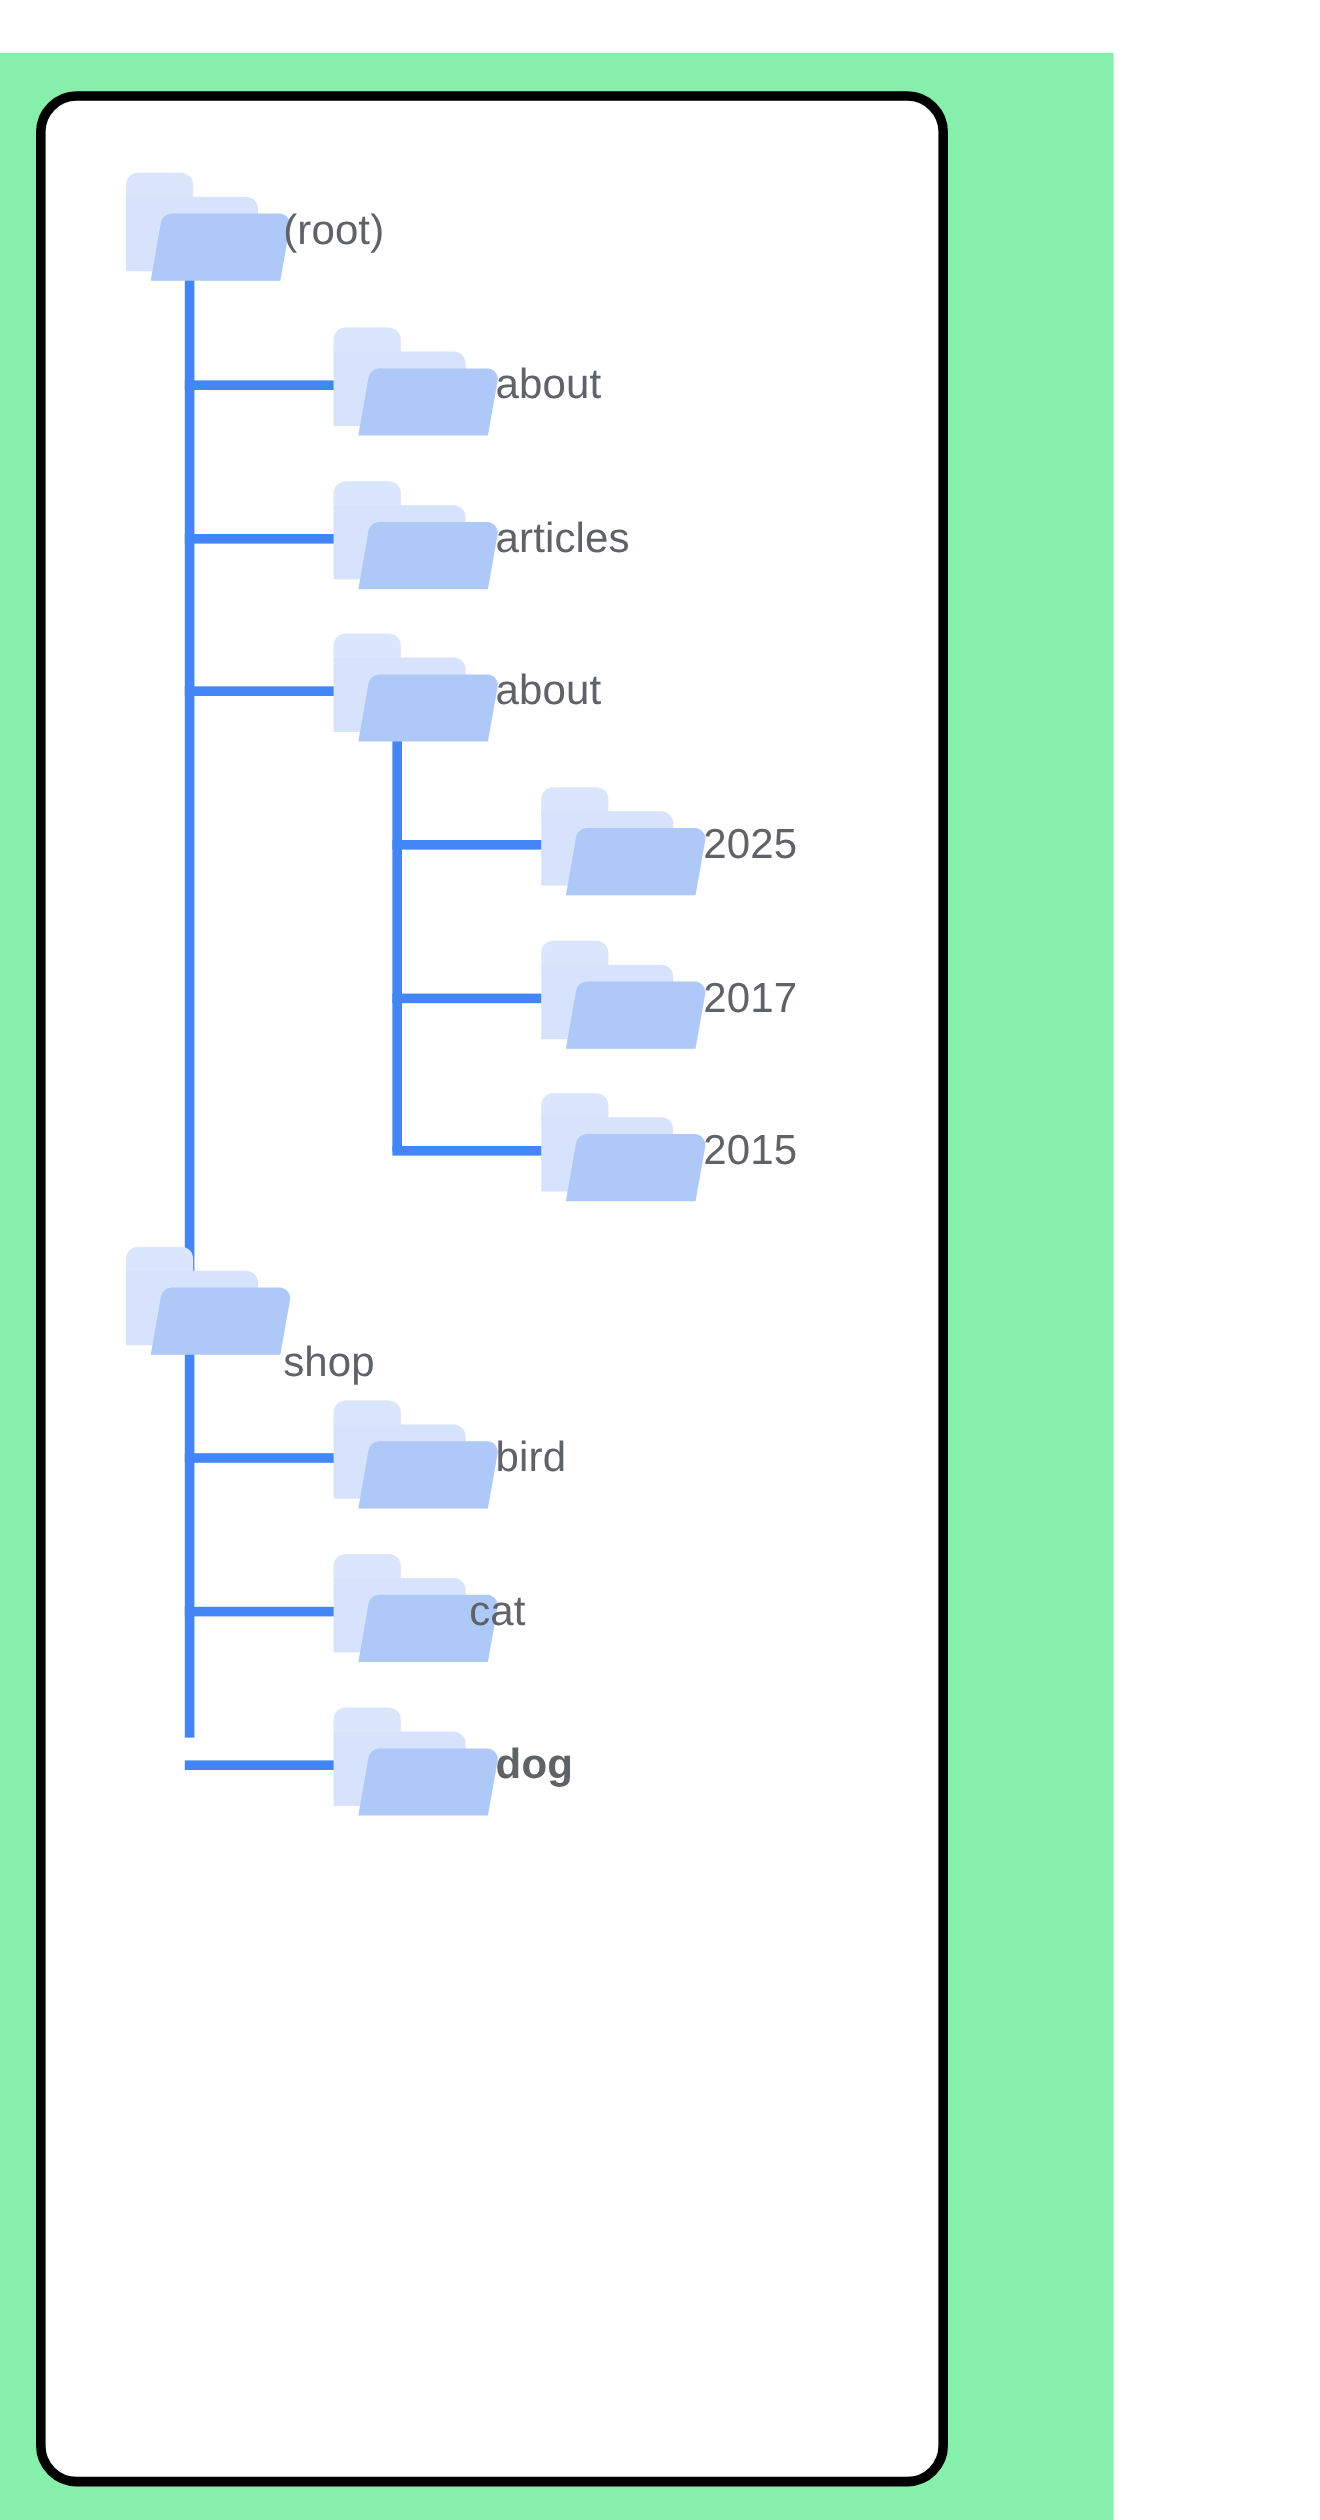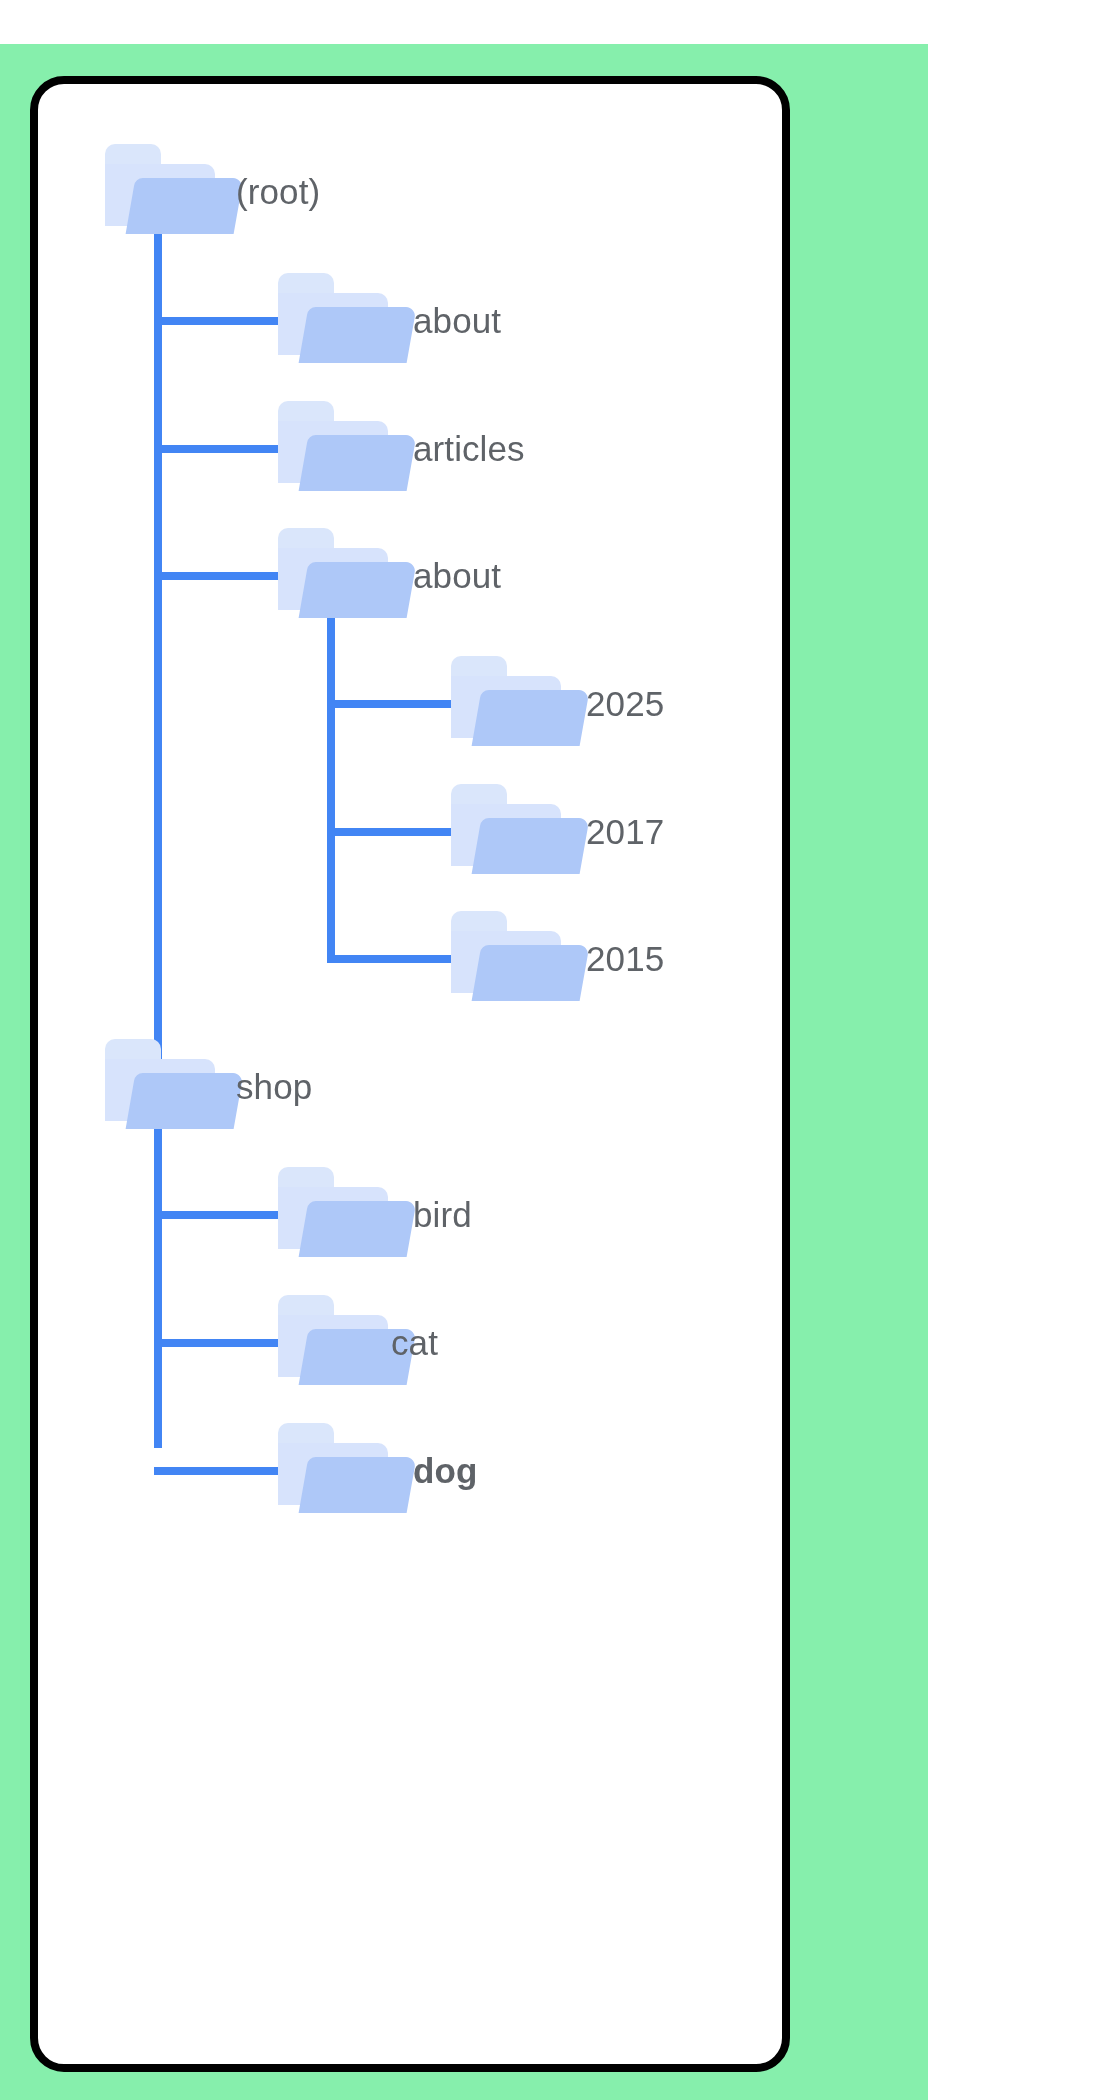--- a/index.html
+++ b/index.html
@@ -126,19 +126,19 @@
   </svg>
 
   <div id="label-layer">
       <div class="node-label" style="left: 236px; top: 130px;">(root)</div>
       <div class="node-label" style="left: 413px; top: 259px;">about</div>
       <div class="node-label" style="left: 413px; top: 387px;">articles</div>
       <div class="node-label" style="left: 413px; top: 514px;">about</div>
       <div class="node-label" style="left: 586px; top: 642px;">2025</div>
       <div class="node-label" style="left: 586px; top: 770px;">2017</div>
       <div class="node-label" style="left: 586px; top: 897px;">2015</div>
-      <div class="node-label" style="left: 236px; top: 1025px;">shop</div>
+      <div class="node-label" style="left: 236px; top: 1074px;">shop</div>
       <div class="node-label" style="left: 413px; top: 1153px;">bird</div>
       <div class="node-label" style="left: 391px; top: 1281px;">cat</div>
       <div class="node-label" style="left: 413px; top: 1409px; font-weight: bold;">dog</div>
     </div>
 
 </div>
 
 </body></html>

